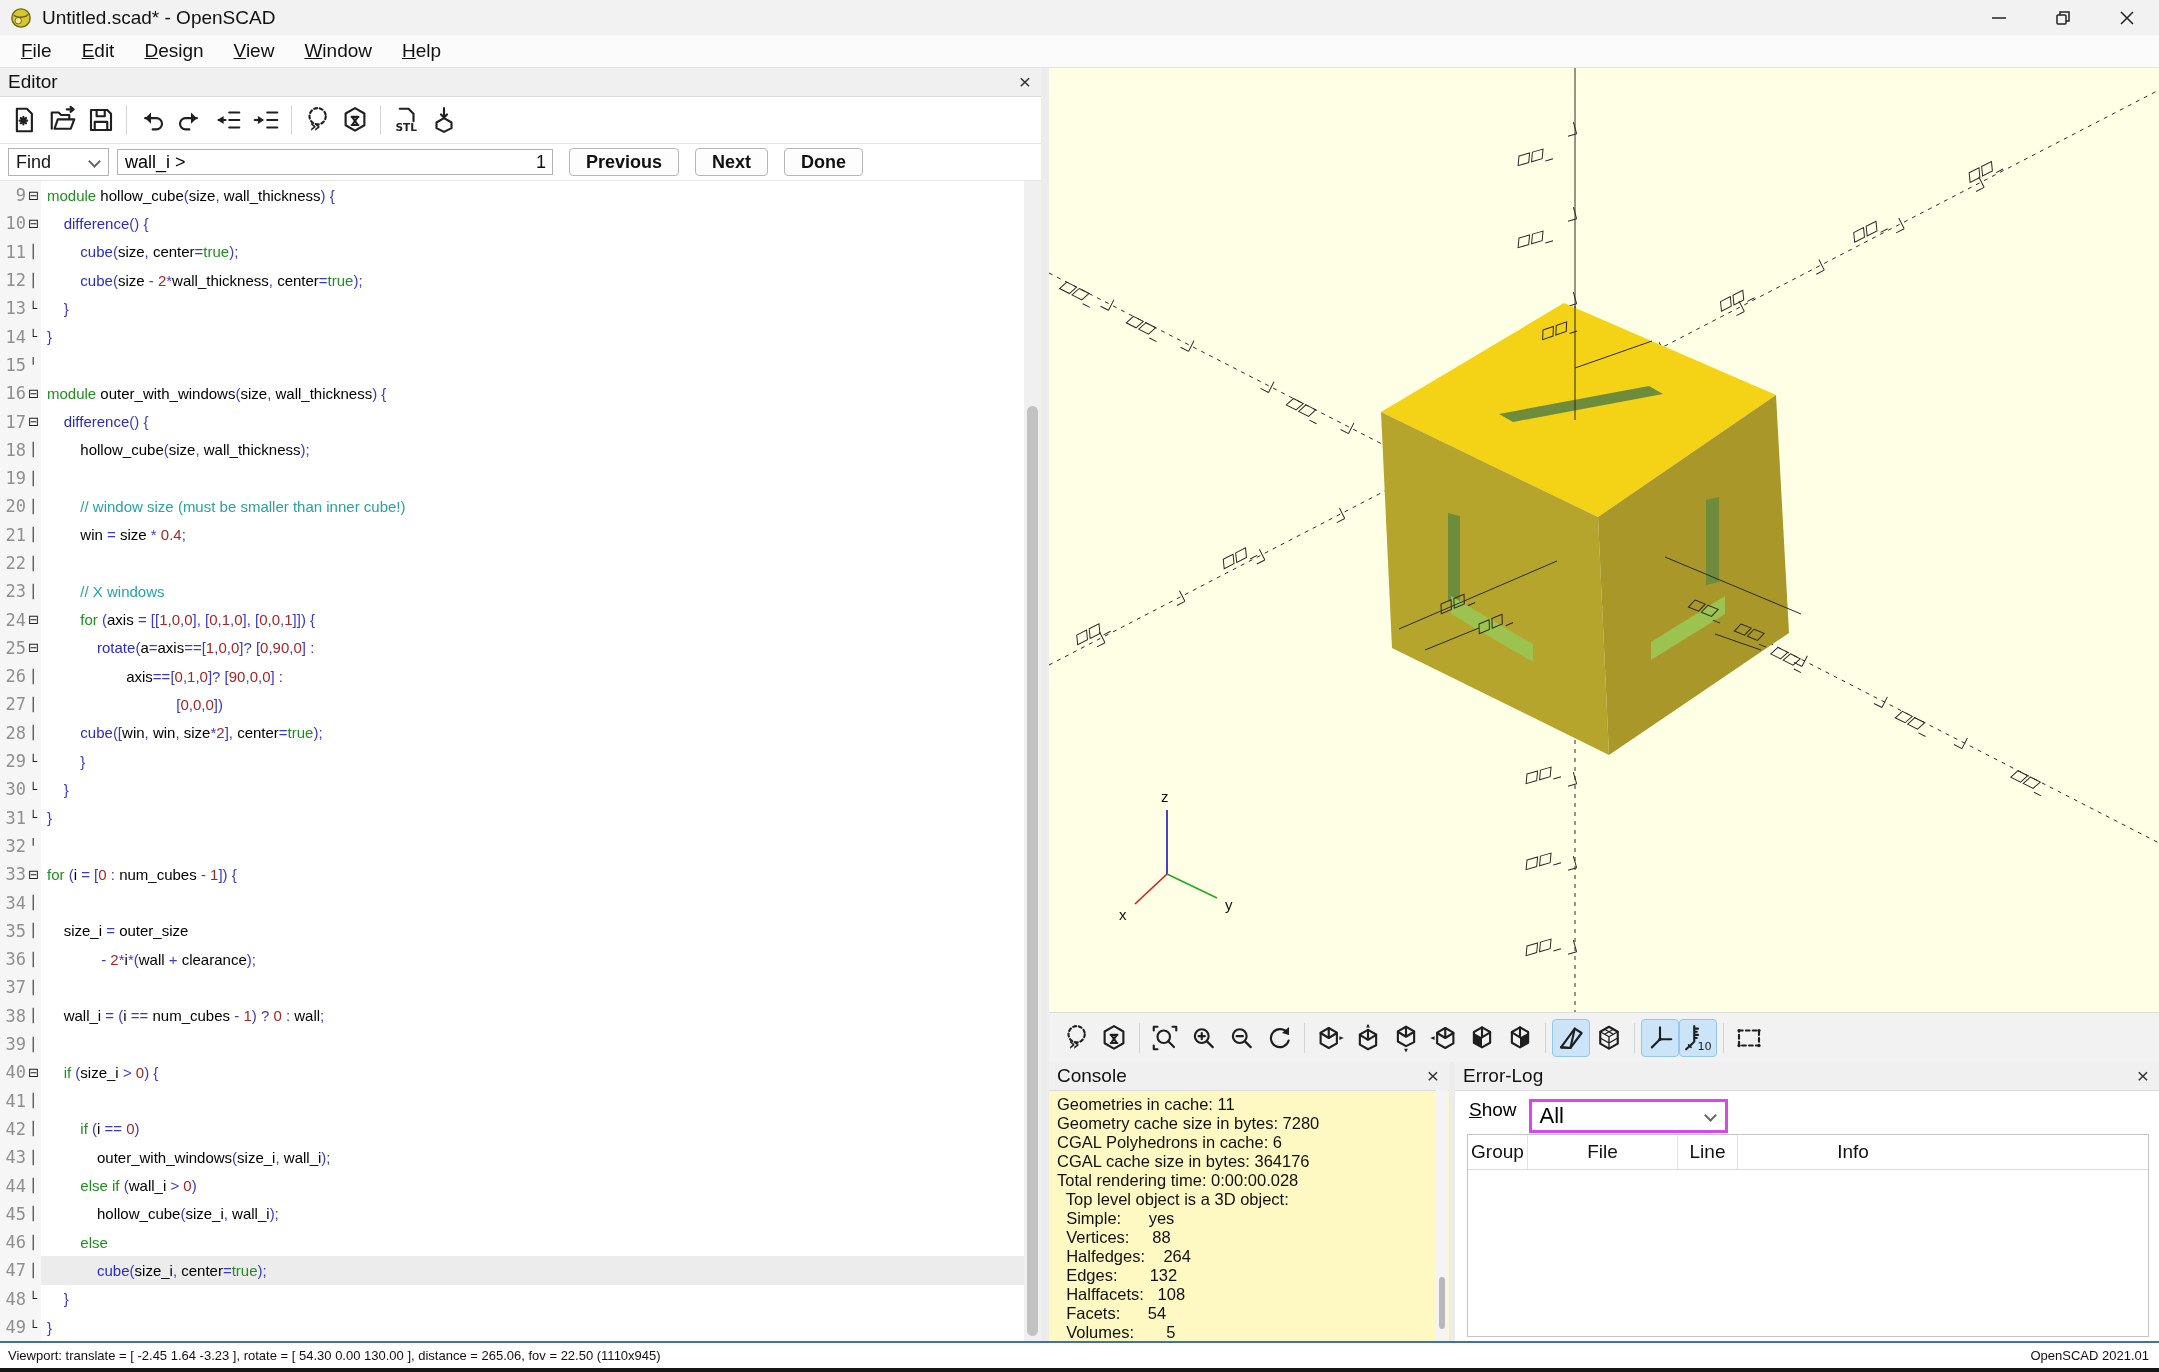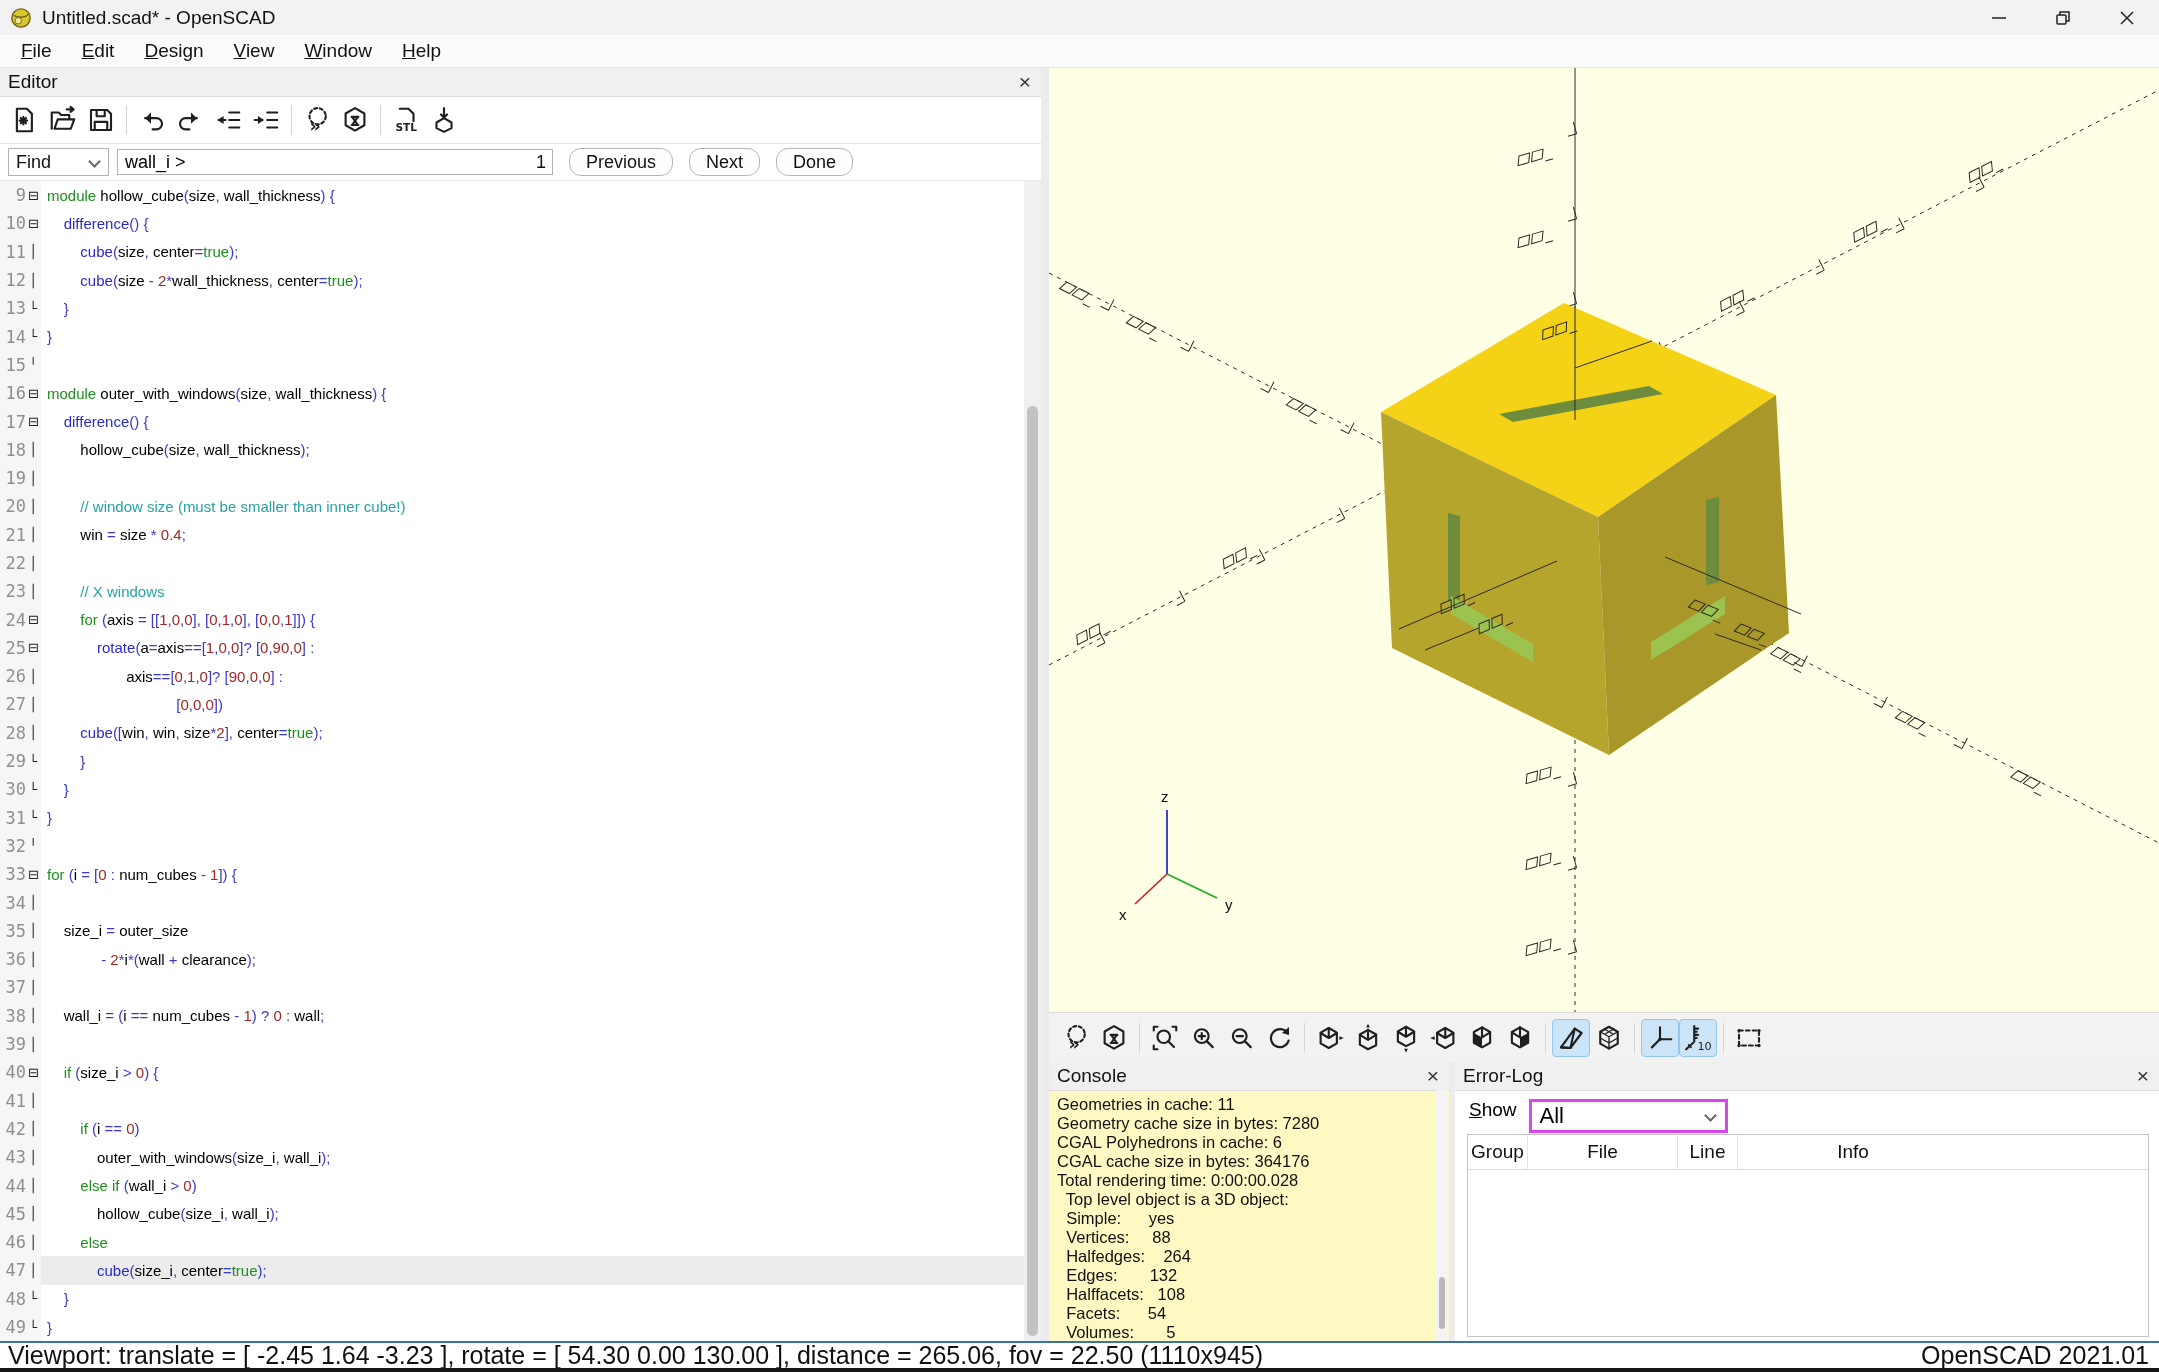--- a/index.html
+++ b/index.html
@@ -22,21 +22,21 @@
   .tbsep{width:1px;height:30px;background:#d4d4d4;margin:0 6px;}
   .tb svg{stroke:#1f1f1f;fill:none;stroke-width:1.7;stroke-linecap:round;stroke-linejoin:round;}
   .tb.active{background:#cce4f7;border:1px solid #93c7ee;border-radius:4px;}
   
   #findrow{height:36px;display:flex;align-items:center;border-top:1px solid #e6e6e6;border-bottom:1px solid #e6e6e6;padding-left:8px;}
   #find-mode{width:92px;height:26px;border:1px solid #b3b3b3;background:#fff;font-size:18px;display:flex;align-items:center;padding-left:7px;position:relative;color:#111;}
   #find-mode .chev{position:absolute;right:9px;top:8px;width:7px;height:7px;border-right:2px solid #666;border-bottom:2px solid #666;transform:rotate(45deg);}
   #find-input-wrap{position:relative;margin-left:8px;width:436px;height:26px;}
   #find-input{width:100%;height:100%;box-sizing:border-box;border:1px solid #b3b3b3;font-size:18px;font-family:"Liberation Sans",sans-serif;padding:0 26px 0 7px;}
   #find-count{position:absolute;right:7px;top:3px;font-size:18px;color:#111;}
-  .findbtn{height:28px;border:1px solid #b6b6b6;background:#fdfdfd;border-radius:12px;font-size:18px;padding:0 16px;margin-left:16px;color:#111;}
+  .findbtn{height:28px;border:1px solid #b6b6b6;background:#fdfdfd;border-radius:4px;font-size:18px;padding:0 16px;margin-left:16px;color:#111;font-weight:bold;}
   
   #codearea{position:relative;height:1163px;overflow:hidden;background:#fff;}
   .cl{display:flex;height:28.3px;align-items:center;white-space:pre;}
   .cl.hl{background:#ececec;}
   .cl .num{width:26px;text-align:right;color:#8f8f8f;font-family:"DejaVu Sans Mono",monospace;font-size:17px;flex:0 0 auto;background:#f6f6f6;height:100%;display:flex;align-items:center;justify-content:flex-end;}
   .cl .fold{width:15px;flex:0 0 auto;font-family:"DejaVu Sans",sans-serif;font-size:13px;color:#222;text-align:center;background:#f6f6f6;height:100%;display:flex;align-items:center;justify-content:center;}
   .cl .ct{font-family:Liberation Sans, sans-serif;font-size:15px;padding-left:6px;}
   .tk-k{color:#1e8f1e;} .tk-o{color:#3a3ac8;} .tk-b{color:#2a2ac8;} .tk-n{color:#a42626;} .tk-c{color:#28a2a2;} .tk-p{color:#000;}
   #escroll{position:absolute;right:0;top:0;width:17px;height:100%;background:#f0f0f0;}
   #escroll .thumb{position:absolute;left:3px;width:11px;top:225px;height:930px;background:#c2c2c2;border-radius:6px;}
@@ -58,21 +58,21 @@
   #errorlog{position:absolute;left:1455px;top:1062px;width:704px;height:279px;background:#fff;}
   #showrow{display:flex;align-items:flex-start;margin:8px 0 4px 14px;font-size:19px;}
   #show-filter{width:185px;height:28px;border:3px solid #d946ef;background:#fff;margin-left:12px;display:flex;align-items:center;padding-left:8px;font-size:22px;position:relative;}
   #show-filter .chev{position:absolute;right:10px;top:9px;width:7px;height:7px;border-right:2px solid #666;border-bottom:2px solid #666;transform:rotate(45deg);}
   #errtable{position:absolute;left:12px;right:10px;top:72px;bottom:4px;border:1px solid #c4c4c4;background:#fff;}
   #errhead{display:grid;grid-template-columns:60px 150px 60px 230px auto;height:34px;border-bottom:1px solid #dcdcdc;}
   #errhead .hc{display:flex;align-items:center;justify-content:center;font-size:19px;color:#111;border-right:1px solid #e4e4e4;}
   #errhead .hc:nth-child(4),#errhead .hc:nth-child(5){border-right:none;}
   
   #blueline{position:absolute;left:0;top:1341px;width:100%;height:2px;background:#3d6fb4;}
-  #statusbar{position:absolute;left:0;top:1343px;width:100%;height:25px;background:#fff;display:flex;align-items:center;font-size:25px;color:#111;}
+  #statusbar{position:absolute;left:0;top:1343px;width:100%;height:25px;background:#fff;display:flex;align-items:center;font-size:13px;color:#111;}
   #statusbar .left{margin-left:8px;}
   #statusbar .right{position:absolute;right:10px;}
   #blackstrip{position:absolute;left:0;top:1368px;width:100%;height:4px;background:#161616;}
   u{text-decoration:underline;}
 </style>
 </head>
 <body>
 <div id="app">
 
   <div id="titlebar">

